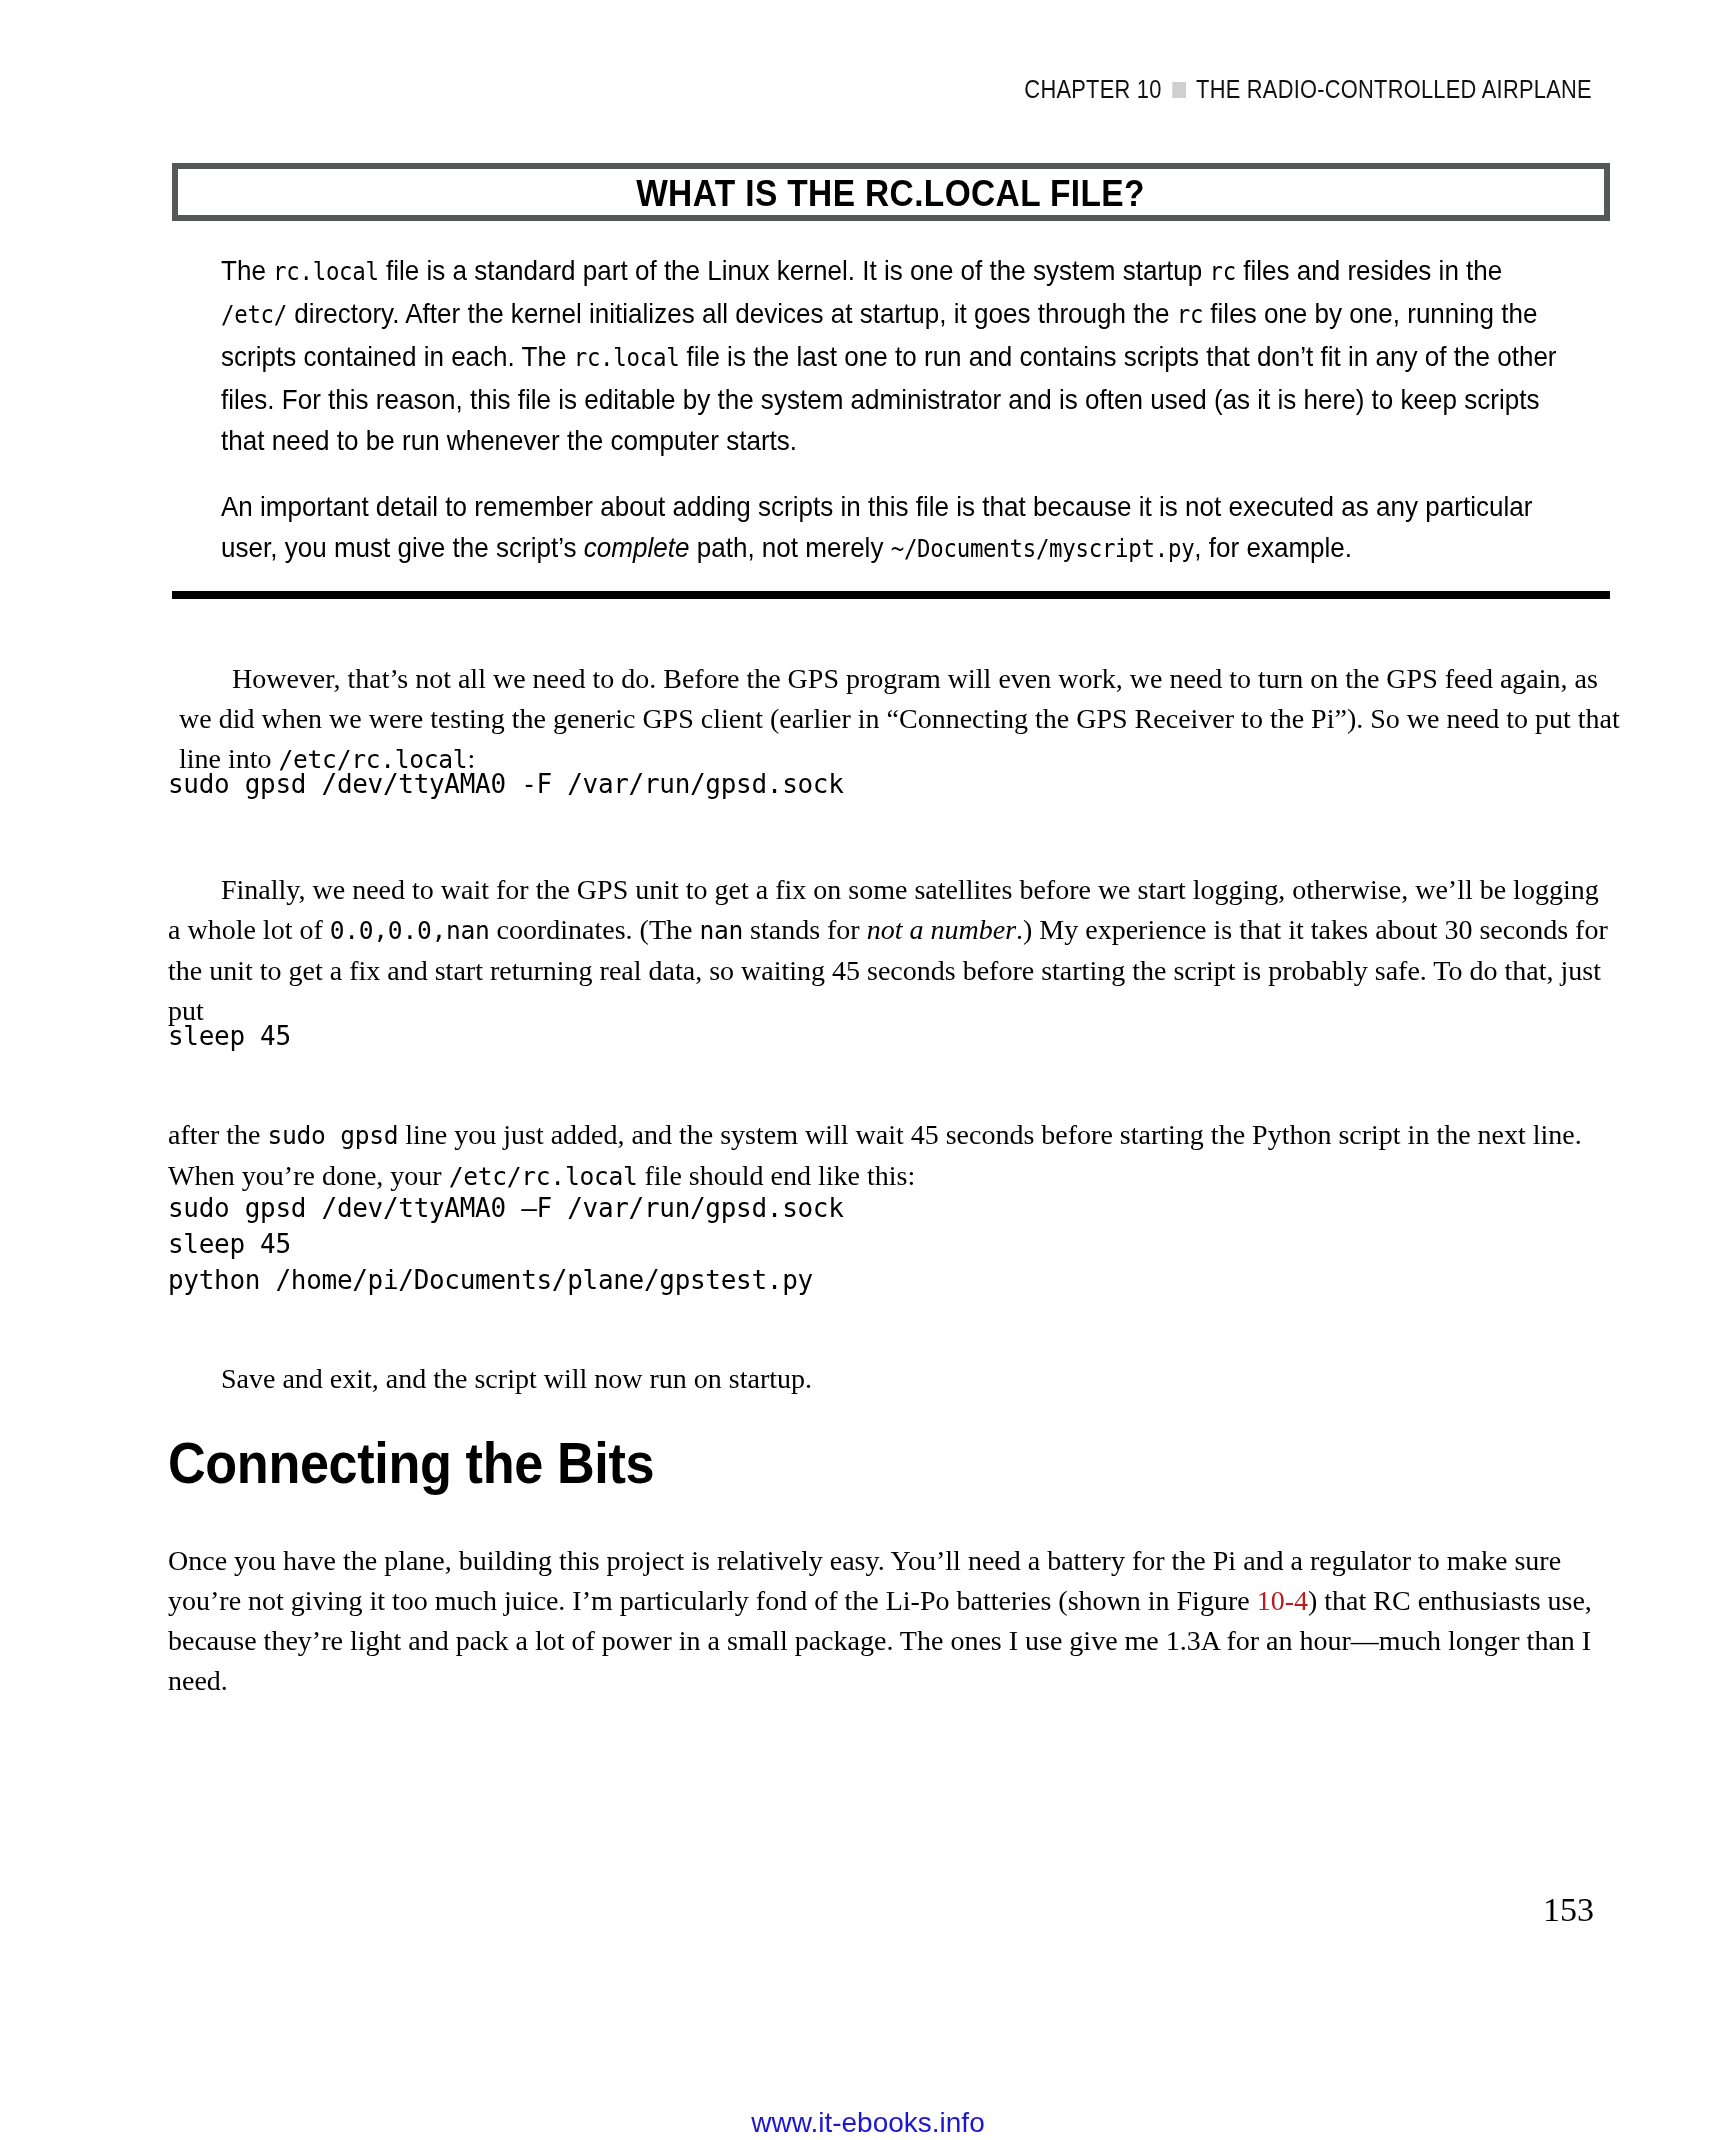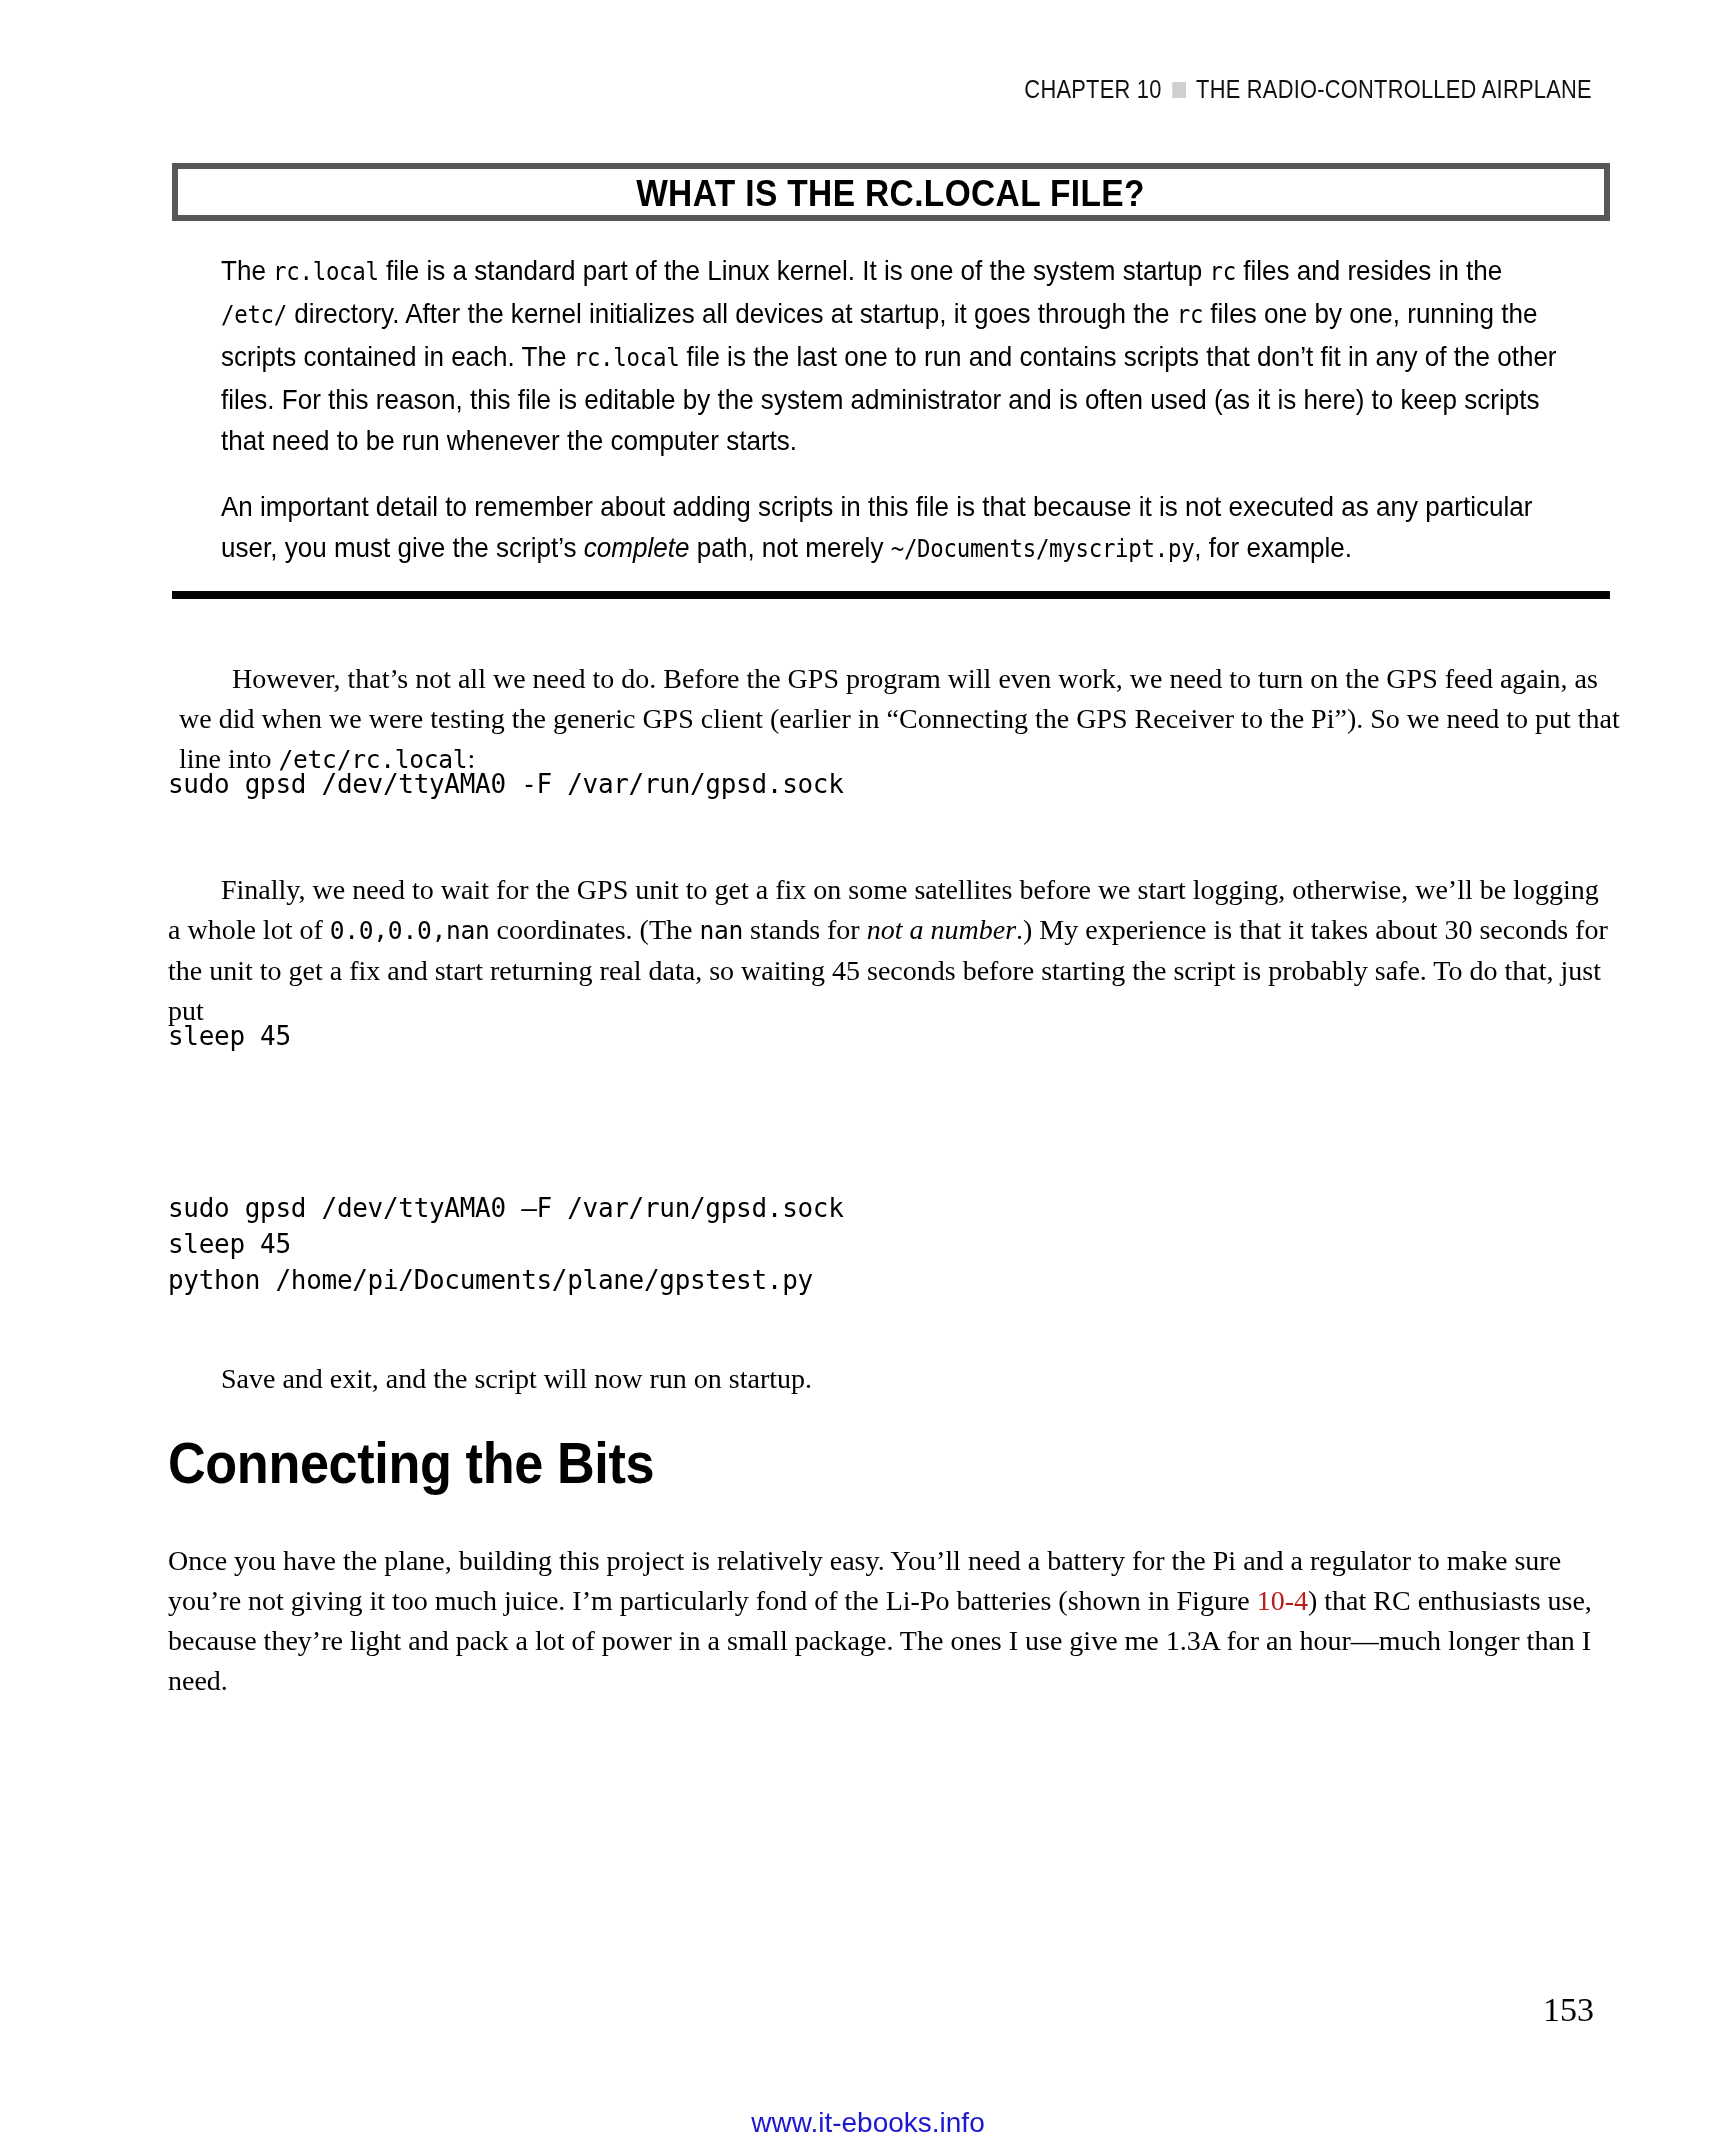--- a/index.html
+++ b/index.html
@@ -138,21 +138,21 @@
     letter-spacing: -0.4px;
     color: #000;
     transform: scaleX(0.9);
     transform-origin: left center;
   }
 
   
   .folio {
     position: absolute;
     right: 142px;
-    top: 1991px;
+    top: 1891px;
     font-family: "Liberation Serif", serif;
     font-size: 34px;
     color: #000;
   }
   .watermark {
     position: absolute;
     left: 0;
     right: 0;
     top: 2081px;
     text-align: center;
@@ -184,20 +184,21 @@
   </div>
 
   <p class="body-p indent" style="top:631px;margin-left:11px;">However, that’s not all we need to do. Before the GPS program will even work, we need to turn on the GPS feed again, as we did when we were testing the generic GPS client (earlier in “Connecting the GPS Receiver to the Pi”). So we need to put that line into <code>/etc/rc.local</code>:</p>
 
   <div class="code-block" style="top:766px;">sudo gpsd /dev/ttyAMA0 -F /var/run/gpsd.sock</div>
 
   <p class="body-p indent" style="top:842px;">Finally, we need to wait for the GPS unit to get a fix on some satellites before we start logging, otherwise, we’ll be logging a whole lot of <code>0.0,0.0,</code><code>nan</code> coordinates. (The <code>nan</code> stands for <em>not a number</em>.) My experience is that it takes about 30 seconds for the unit to get a fix and start returning real data, so waiting 45 seconds before starting the script is probably safe. To do that, just put</p>
 
   <div class="code-block" style="top:1018px;">sleep 45</div>
 
+  <p class="body-p" style="top:1087px;">after the <code>sudo gpsd</code> line you just added, and the system will wait 45 seconds before starting the Python script in the next line. When you’re done, your <code>/etc/rc.local</code> file should end like this:</p>
 
   <div class="code-block" style="top:1190px;">sudo gpsd /dev/ttyAMA0 –F /var/run/gpsd.sock
 sleep 45
 python /home/pi/Documents/plane/gpstest.py</div>
 
   <p class="body-p indent" style="top:1331px;">Save and exit, and the script will now run on startup.</p>
 
   <h2 class="section-head" style="top:1429px;margin:0;">Connecting the Bits</h2>
 
   <p class="body-p" style="top:1513px;">Once you have the plane, building this project is relatively easy. You’ll need a battery for the Pi and a regulator to make sure you’re not giving it too much juice. I’m particularly fond of the Li-Po batteries (shown in Figure <span class="xref">10-4</span>) that RC enthusiasts use, because they’re light and pack a lot of power in a small package. The ones I use give me 1.3A for an hour—much longer than I need.</p>

